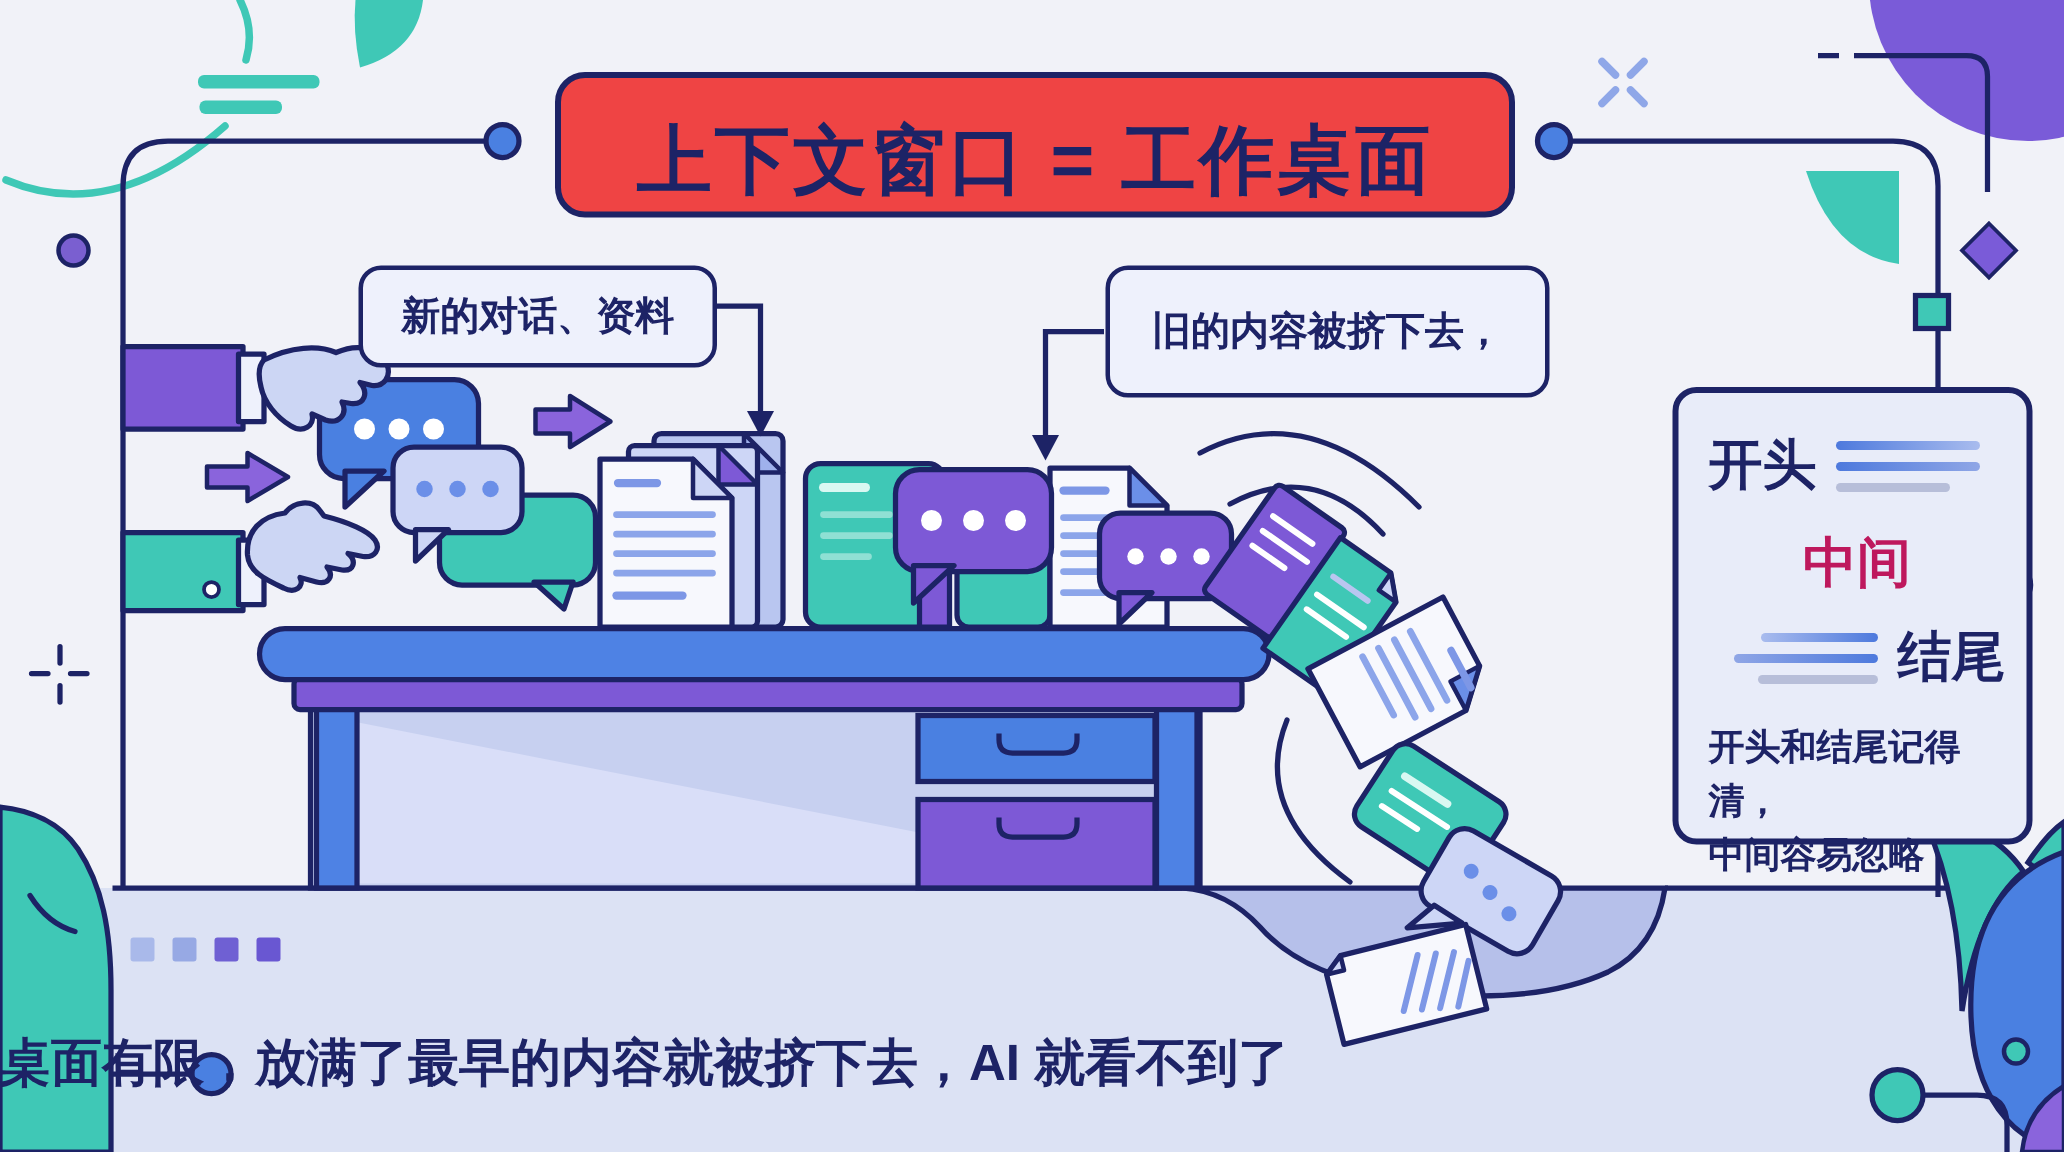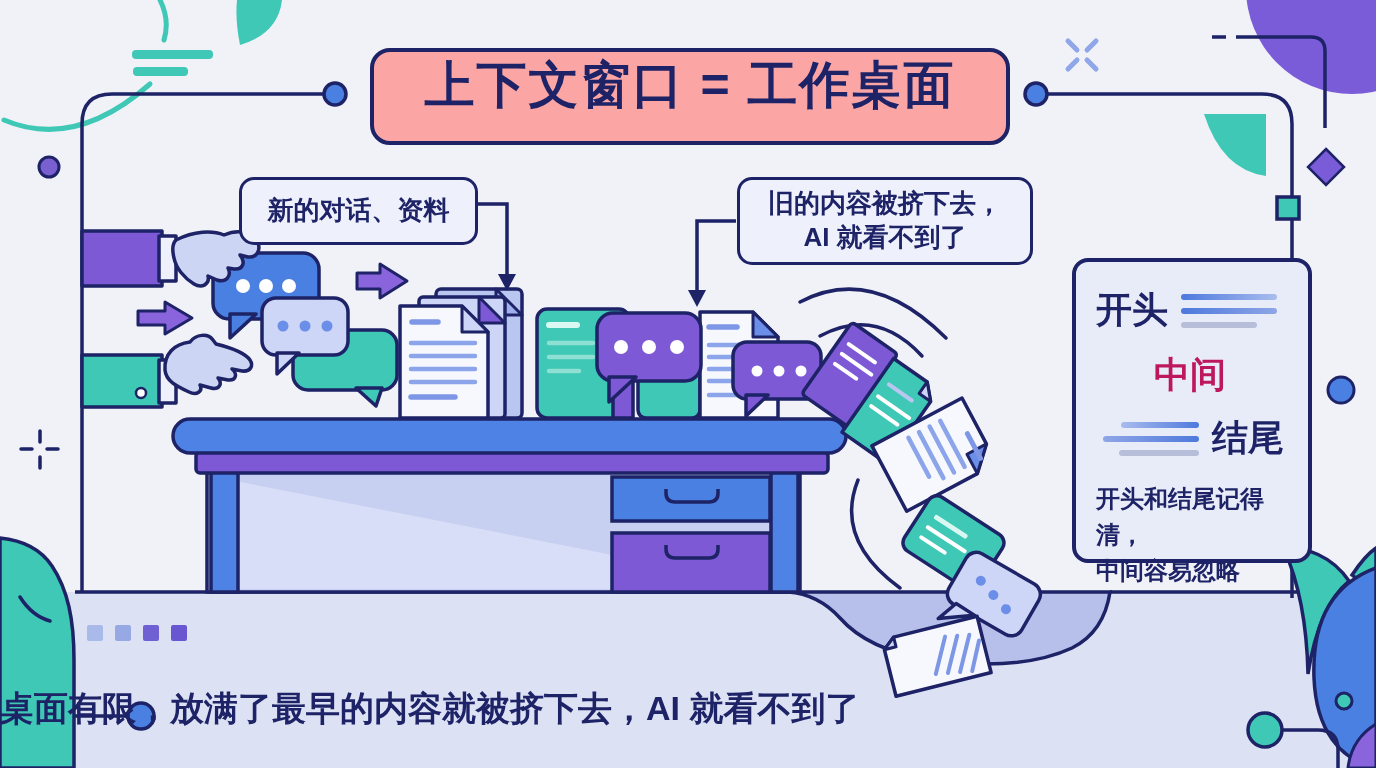--- a/index.html
+++ b/index.html
@@ -1,30 +1,30 @@
 <!DOCTYPE html>
 <html><head>
 <meta charset="utf-8">
 <style>
   html,body{margin:0;padding:0;}
   body{width:1376px;height:768px;overflow:hidden;background:#f1f2f8;
        font-family:"Liberation Sans",sans-serif;}
   .stage{position:relative;width:1376px;height:768px;}
   svg.art{position:absolute;left:0;top:0;z-index:1;}
   .ov{position:absolute;z-index:2;box-sizing:border-box;color:#1d2366;font-weight:bold;}
-  .title-box{left:370px;top:48px;width:640px;height:97px;background:#fca5a5;
-    border:4px solid #1d2366;border-radius:20px;display:flex;align-items:flex-start;
+  .title-box{left:370px;top:48px;width:640px;height:97px;background:#ef4444;
+    border:4px solid #1d2366;border-radius:20px;display:flex;align-items:flex-end;
     justify-content:center;font-size:50px;letter-spacing:2px;}
   .callout{background:#eef1fc;border:3.5px solid #1d2366;border-radius:15px;
     display:flex;flex-direction:column;align-items:center;justify-content:center;
     font-size:26px;line-height:1.3;}
   .callout-new{left:239px;top:177px;width:239px;height:68px;}
   .callout-old{left:737px;top:177px;width:296px;height:88px;}
-  .panel{left:1072px;top:258px;width:240px;height:305px;background:#e8ecf9;
-    border:4px solid #1d2366;border-radius:16px;padding:24px 24px 0 20px;}
+  .panel{left:1115px;top:258px;width:240px;height:305px;background:#e8ecf9;
+    border:4px solid #1d2366;border-radius:16px;padding:24px 14px 0 20px;}
   .mrow{display:flex;align-items:center;gap:13px;}
   .mrow .big{font-size:36px;white-space:nowrap;}
   .mid{font-size:36px;color:#be185d;text-align:center;margin:16px 0 14px 0;}
   .bars{display:flex;flex-direction:column;gap:8px;flex:1;}
   .bars.right{align-items:flex-end;}
   .bar{height:6px;border-radius:3px;}
   .b1{width:96px;background:linear-gradient(to right,#4d79dd,#a9bcee);}
   .b2{width:96px;background:linear-gradient(to right,#4d79dd,#8fa6e6);}
   .b3{width:76px;background:#b7bed9;}
   .r1{width:78px;background:linear-gradient(to left,#4d79dd,#a9bcee);}
@@ -229,21 +229,20 @@
 <div class="ov title-box">
   <span>上下文窗口 = 工作桌面</span>
 </div>
 
 <div class="ov callout callout-new">
   <span>新的对话、资料</span>
 </div>
 
 <div class="ov callout callout-old">
   <span>旧的内容被挤下去，</span>
-  <span>AI 就看不到了</span>
 </div>
 
 <div class="ov panel">
   <div class="mrow">
     <span class="big">开头</span>
     <div class="bars">
       <div class="bar b1"></div>
           <div class="bar b2"></div>
           <div class="bar b3"></div>
     </div>

